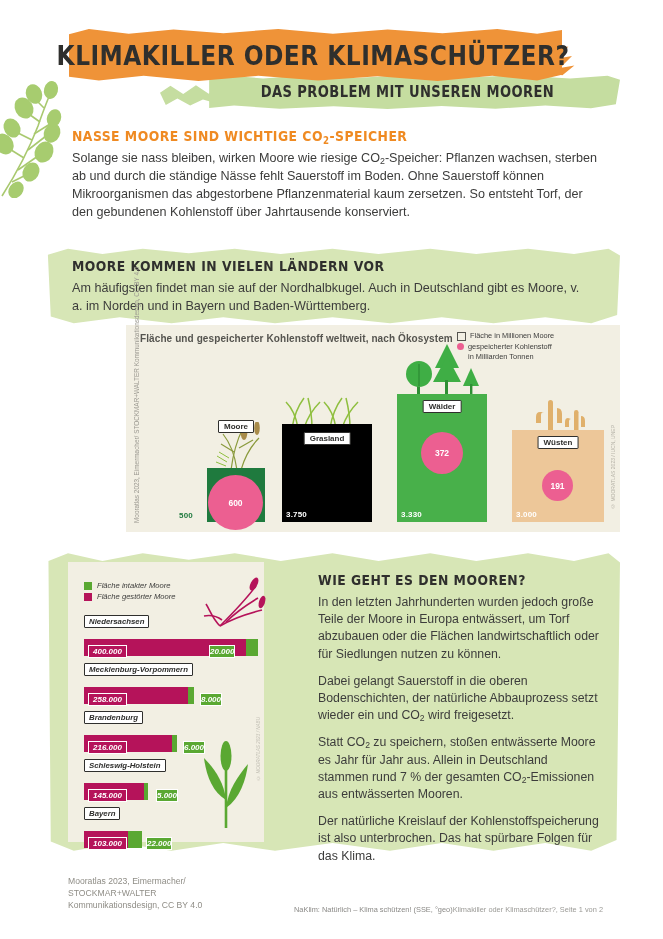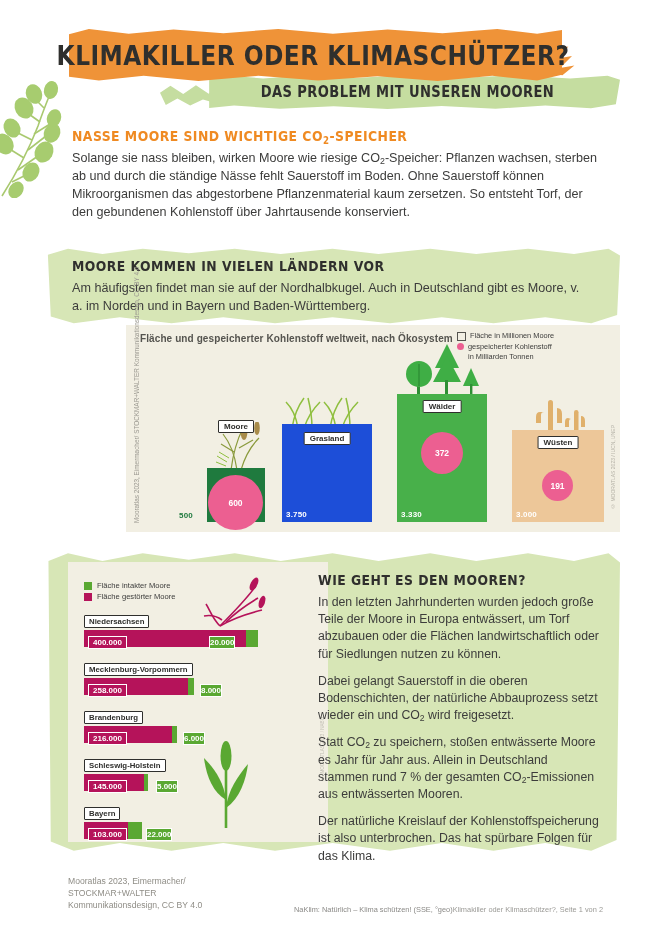--- a/index.html
+++ b/index.html
@@ -106,54 +106,54 @@
     color:#ffffff;font-size:8.5px;font-weight:bold;
   }
   
   #eco-moore{left:55px;width:58px;}
   #eco-moore .box{height:54px;background:#1f7a3e;}
   #eco-moore .area-label{left:-28px;bottom:2px;color:#1f7a3e;}
   #eco-moore .name{top:-48px;}
   #eco-moore .bubble{width:55px;height:55px;left:1px;top:7px;}
 
   #eco-grasland{left:130px;width:90px;}
-  #eco-grasland .box{height:98px;background:#1d4ed8;}
+  #eco-grasland .box{height:98px;background:#000000;}
   #eco-grasland .name{top:8px;}
   #eco-grasland .bubble{width:54px;height:54px;left:18px;top:32px;}
 
   #eco-waelder{left:245px;width:90px;}
   #eco-waelder .box{height:128px;background:#48b04a;}
   #eco-waelder .name{top:6px;}
   #eco-waelder .bubble{width:42px;height:42px;left:24px;top:38px;}
 
   #eco-wuesten{left:360px;width:92px;}
   #eco-wuesten .box{height:92px;background:#edc799;}
   #eco-wuesten .name{top:6px;}
   #eco-wuesten .bubble{width:31px;height:31px;left:30px;top:40px;}
 
   
   .green-block2{
     position:absolute;left:45px;top:552px;width:575px;height:300px;background:#d7e6b6;
     clip-path:polygon(0.6% 3%,4% 0.4%,10% 3%,17% 0.4%,25% 2.6%,33% 0.4%,41% 3%,50% 0.4%,58% 3%,67% 0.4%,75% 3%,84% 0.4%,92% 3%,98% 0.4%,100% 3.5%,99.4% 96%,95% 99.6%,87% 97%,78% 99.6%,69% 97%,60% 99.6%,50% 97%,40% 99.6%,31% 97%,22% 99.6%,13% 97%,5% 99.6%,1% 96.5%);
   }
   .chart2{
-    position:absolute;left:68px;top:562px;width:260px;height:280px;background:#f2efe3;
+    position:absolute;left:68px;top:562px;width:196px;height:280px;background:#f2efe3;font-style:italic;
   }
   .c2-legend{position:absolute;left:16px;top:18px;font-size:7.6px;color:#3c3c3b;line-height:1.5;}
   .c2-legend .row{display:flex;align-items:center;gap:5px;}
   .sw-green{width:8px;height:8px;background:#5aa832;flex:none;}
   .sw-red{width:8px;height:8px;background:#b5135a;flex:none;}
   .c2-credit{
     position:absolute;right:3px;top:155px;
     font-size:4.6px;color:#c2bfb4;writing-mode:vertical-rl;transform:rotate(180deg);white-space:nowrap;
   }
   .state{position:absolute;left:16px;}
   .state .st-name{
     display:inline-block;background:#ffffff;border:1.2px solid #2f2f2d;border-radius:1px;
-    font-size:7.8px;font-weight:bold;color:#2f2f2d;padding:1px 4px;white-space:nowrap;margin-bottom:2px;
+    font-size:7.8px;font-weight:bold;color:#2f2f2d;padding:1px 4px;white-space:nowrap;margin-bottom:11px;
   }
   .bars{display:flex;align-items:center;height:17px;position:relative;}
   .bar-red{height:17px;background:#b5135a;}
   .bar-green{height:17px;background:#5aa832;}
   .val-red{
     position:absolute;left:4px;top:6px;
     background:#b5135a;border:1.2px solid #ffffff;color:#ffffff;
     font-size:8px;font-weight:bold;padding:1px 4px;white-space:nowrap;
   }
   .val-green{

